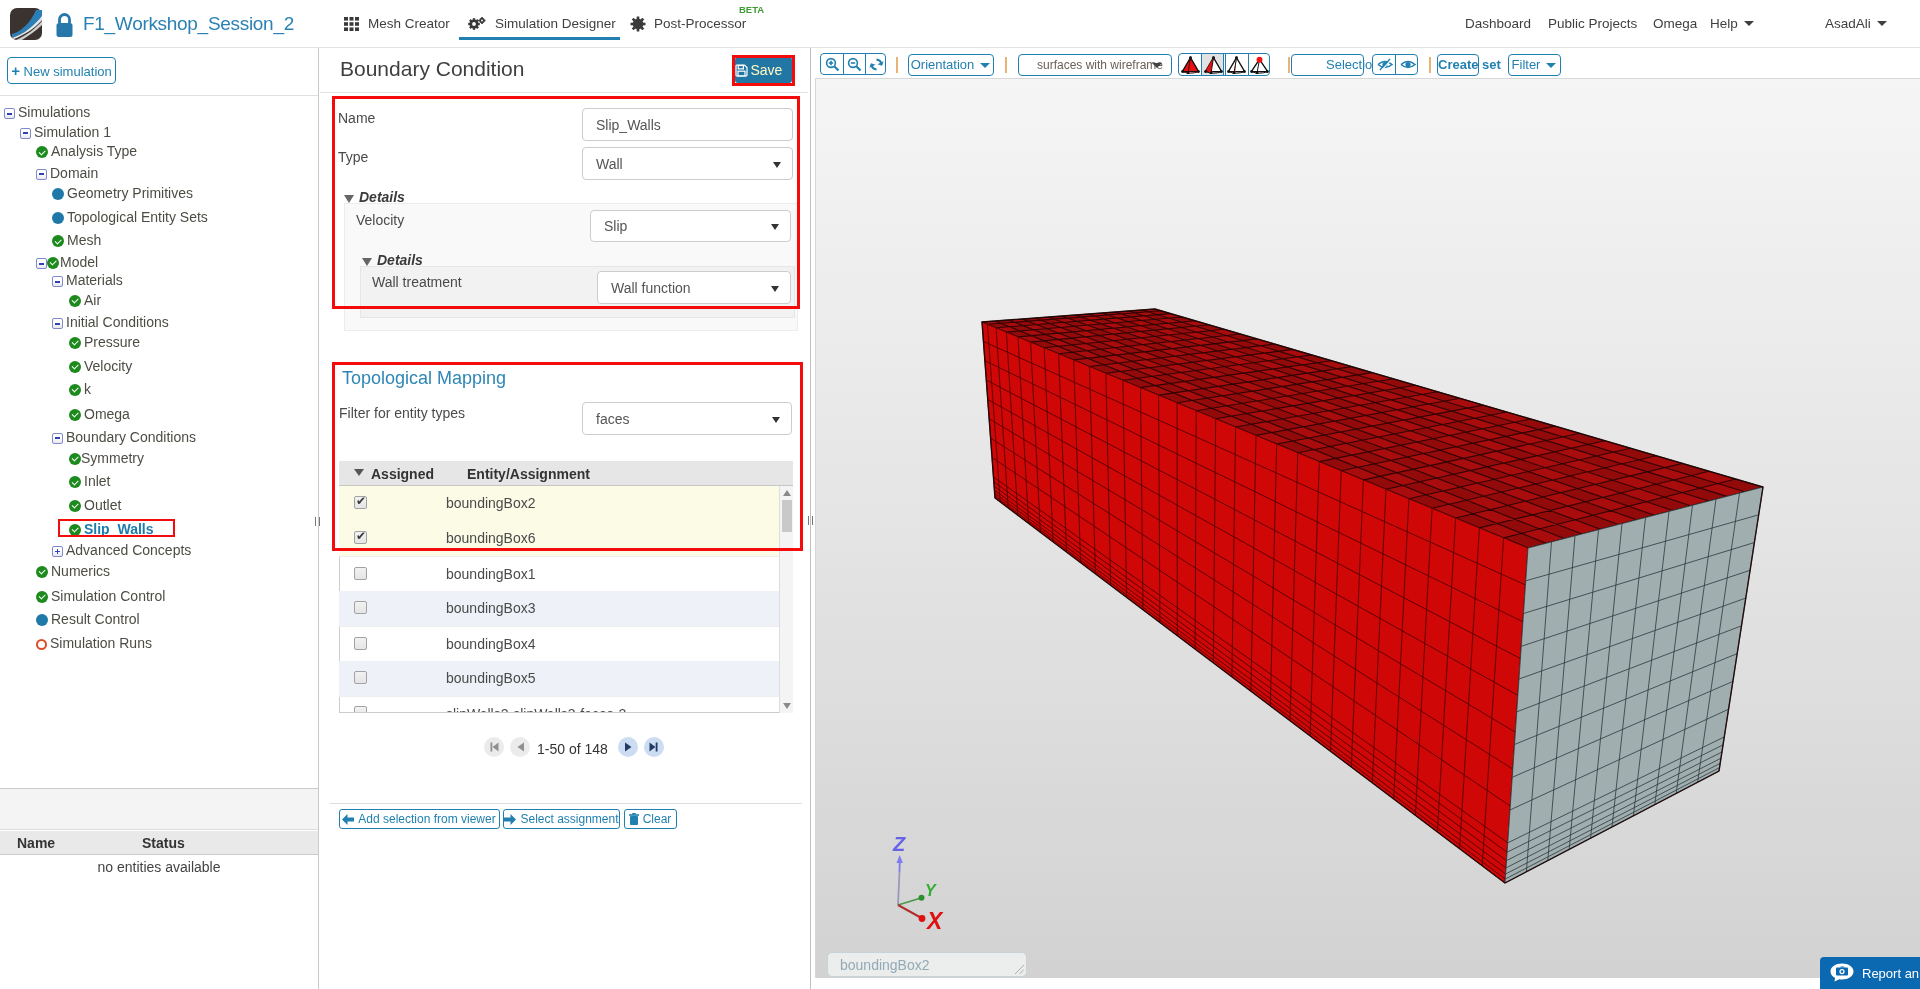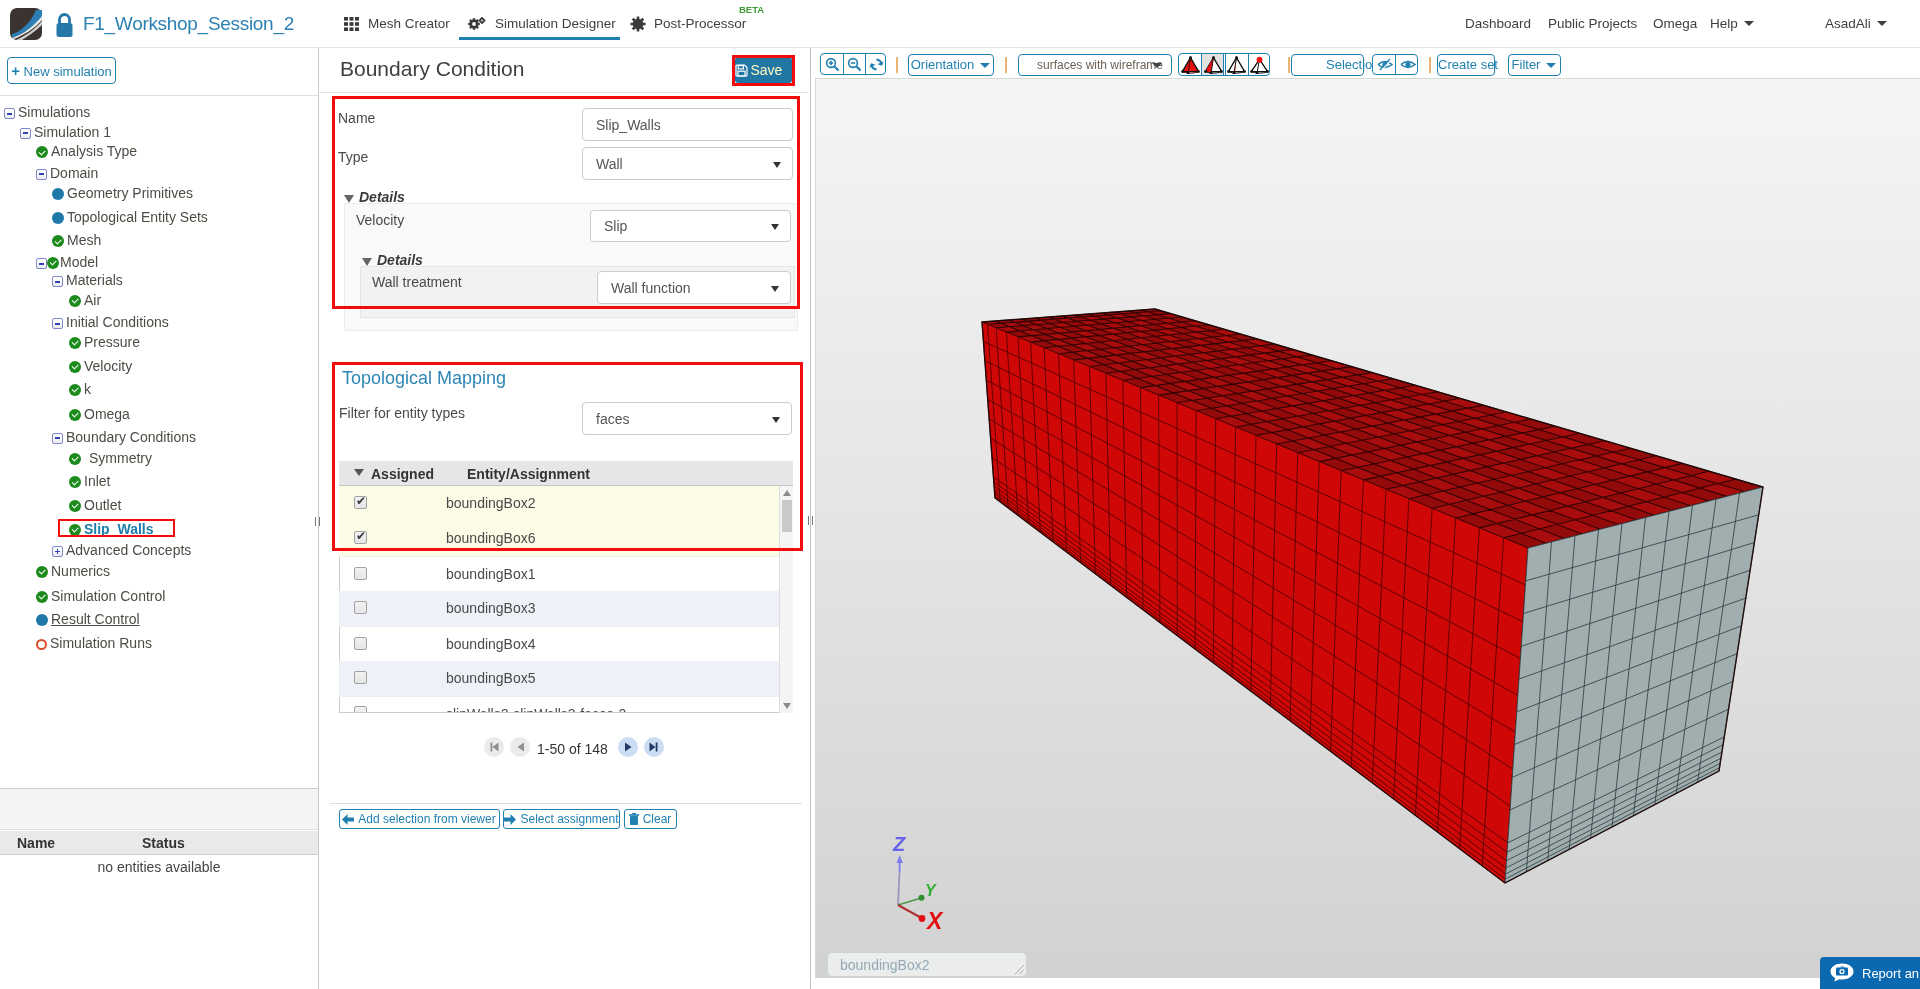--- a/index.html
+++ b/index.html
@@ -158,28 +158,28 @@
 <div class="treerow" style="left:52px;top:184.4px;"><span class="ticon chk"></span><span style="margin-left:3px;">Mesh</span></div>
 <div class="treerow" style="left:36px;top:206.3px;"><span class="ticon expd"></span><span class="ticon chk"></span><span style="margin-left:1px;">Model</span></div>
 <div class="treerow" style="left:52px;top:224.3px;"><span class="ticon expd"></span><span style="margin-left:3px;">Materials</span></div>
 <div class="treerow" style="left:69px;top:243.8px;"><span class="ticon chk"></span><span style="margin-left:3px;">Air</span></div>
 <div class="treerow" style="left:52px;top:266.3px;"><span class="ticon expd"></span><span style="margin-left:3px;">Initial Conditions</span></div>
 <div class="treerow" style="left:69px;top:286.0px;"><span class="ticon chk"></span><span style="margin-left:3px;">Pressure</span></div>
 <div class="treerow" style="left:69px;top:310.0px;"><span class="ticon chk"></span><span style="margin-left:3px;">Velocity</span></div>
 <div class="treerow" style="left:69px;top:333.0px;"><span class="ticon chk"></span><span style="margin-left:3px;">k</span></div>
 <div class="treerow" style="left:69px;top:357.5px;"><span class="ticon chk"></span><span style="margin-left:3px;">Omega</span></div>
 <div class="treerow" style="left:52px;top:380.5px;"><span class="ticon expd"></span><span style="margin-left:3px;">Boundary Conditions</span></div>
-<div class="treerow" style="left:69px;top:401.5px;"><span class="ticon chk"></span><span style="margin-left:8px;text-align:center;">Symmetry</span></div>
+<div class="treerow" style="left:69px;top:401.5px;"><span class="ticon chk"></span><span style="margin-left:0;text-align:center;">Symmetry</span></div>
 <div class="treerow" style="left:69px;top:425.4px;"><span class="ticon chk"></span><span style="margin-left:3px;">Inlet</span></div>
 <div class="treerow" style="left:69px;top:449.0px;"><span class="ticon chk"></span><span style="margin-left:3px;">Outlet</span></div>
 <div class="treerow" style="left:69px;top:472.6px;"><span class="ticon chk"></span><span style="margin-left:3px;"><span style="color:#1c7cab;font-weight:bold;text-decoration:underline;">Slip_Walls</span></span></div>
 <div class="treerow" style="left:52px;top:493.8px;"><span class="ticon expd plus"></span><span style="margin-left:3px;">Advanced Concepts</span></div>
 <div class="treerow" style="left:36px;top:515.0px;"><span class="ticon chk"></span><span style="margin-left:3px;">Numerics</span></div>
 <div class="treerow" style="left:36px;top:539.5px;"><span class="ticon chk"></span><span style="margin-left:3px;">Simulation Control</span></div>
-<div class="treerow" style="left:36px;top:563.3px;"><span class="ticon dot"></span><span style="margin-left:3px;text-decoration:underline;">Result Control</span></div>
+<div class="treerow" style="left:36px;top:563.3px;"><span class="ticon dot"></span><span style="margin-left:3px;">Result Control</span></div>
 <div class="treerow" style="left:36px;top:586.9px;"><span class="ticon ring"></span><span style="margin-left:3px;">Simulation Runs</span></div>
 <div class="redbox" style="left:58px;top:470.5px;width:117px;height:18px;border-width:2.5px;"></div>
 <div id="jobstatus">
  <div class="abs" style="left:0;top:0;width:318px;height:41px;background:#f4f4f4;border-bottom:1px solid #ddd;"></div>
  <div class="abs" style="left:17px;top:13px;font-size:15px;color:#2a7ba6;margin-top:38px;">Job Status</div>
  <div class="abs" style="left:0;top:42px;width:318px;height:24px;background:#e9e9e9;border-bottom:1px solid #ccc;"></div>
  <div class="abs" style="left:17px;top:46px;font-size:14px;font-weight:bold;color:#333;">Name</div>
  <div class="abs" style="left:142px;top:46px;font-size:14px;font-weight:bold;color:#333;">Status</div>
  <div class="abs" style="left:0;top:70px;width:318px;text-align:center;font-size:14px;color:#444;">no entities available</div>
 </div>
@@ -375,21 +375,21 @@
       <line x1="3" y1="12" x2="13" y2="1" stroke="#2180b0" stroke-width="1.5"></line>
       <line x1="4.2" y1="12.8" x2="14.2" y2="1.8" stroke="#fff" stroke-width="1.2"></line>
     </svg>
   <span class="abs" style="left:22.5px;top:0;width:1px;height:19px;background:#2180b0;"></span>
   <svg class="abs" style="left:27px;top:3px" width="16" height="13" viewBox="0 0 16 13">
       <path d="M1 6.5 Q8 0.5 15 6.5 Q8 12.5 1 6.5" fill="none" stroke="#2180b0" stroke-width="1.5"></path>
       <circle cx="8" cy="6.5" r="2.6" fill="#2180b0"></circle>
     </svg>
 </div>
 <span class="tbar" style="left:1428.5px;"></span>
-<div class="tbtn" style="left:1437px;width:58px;">Create set</div>
+<div class="tbtn" style="left:1437px;width:42px;font-weight:bold;">Create set</div>
 <div class="tbtn" style="left:1507.5px;width:53px;">Filter<span class="caret b" style="vertical-align:1px"></span></div>
 <div id="viewport">
 <svg xmlns="http://www.w3.org/2000/svg" width="1105" height="900" viewBox="0 0 1105 900" style="position:absolute;left:0;top:0">
       <polygon points="339.0,230.0 947.0,408.0 712.0,469.0 166.0,243.0" fill="#a90c0c"></polygon>
       <g fill="rgba(0,0,0,0.13)">
         <polygon points="325.7,231.0 331.8,232.8 318.5,233.9 312.4,232.0"></polygon>
         <polygon points="299.1,233.0 305.1,234.9 291.7,236.0 285.8,234.0"></polygon>
         <polygon points="272.5,235.0 278.4,237.0 265.0,238.0 259.2,236.0"></polygon>
         <polygon points="245.8,237.0 251.7,239.1 238.3,240.1 232.5,238.0"></polygon>
         <polygon points="219.2,239.0 225.0,241.1 211.6,242.2 205.9,240.0"></polygon>

